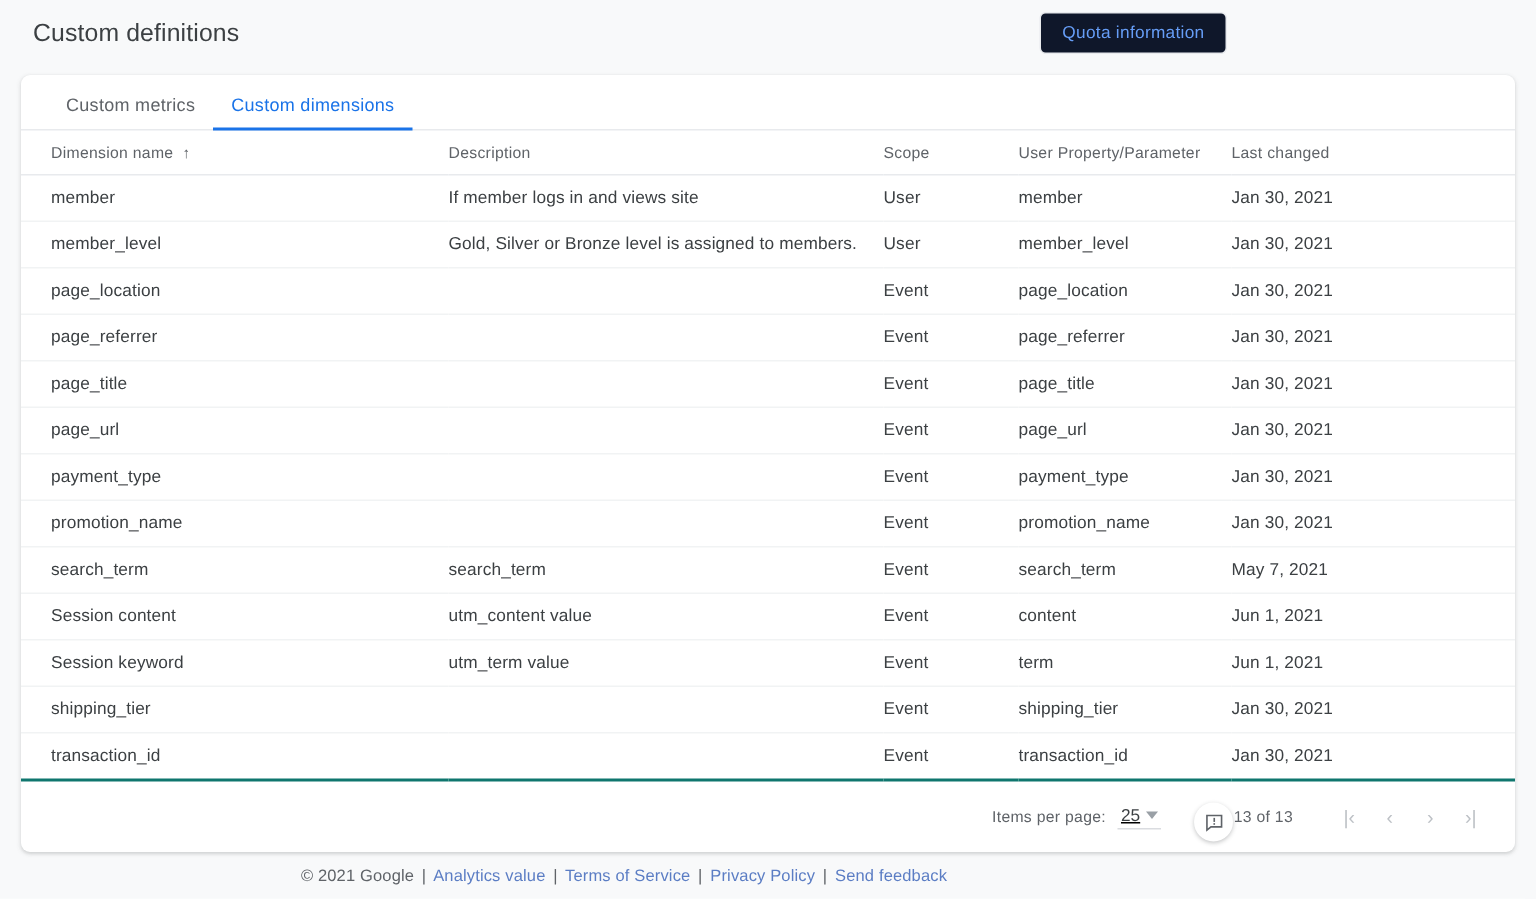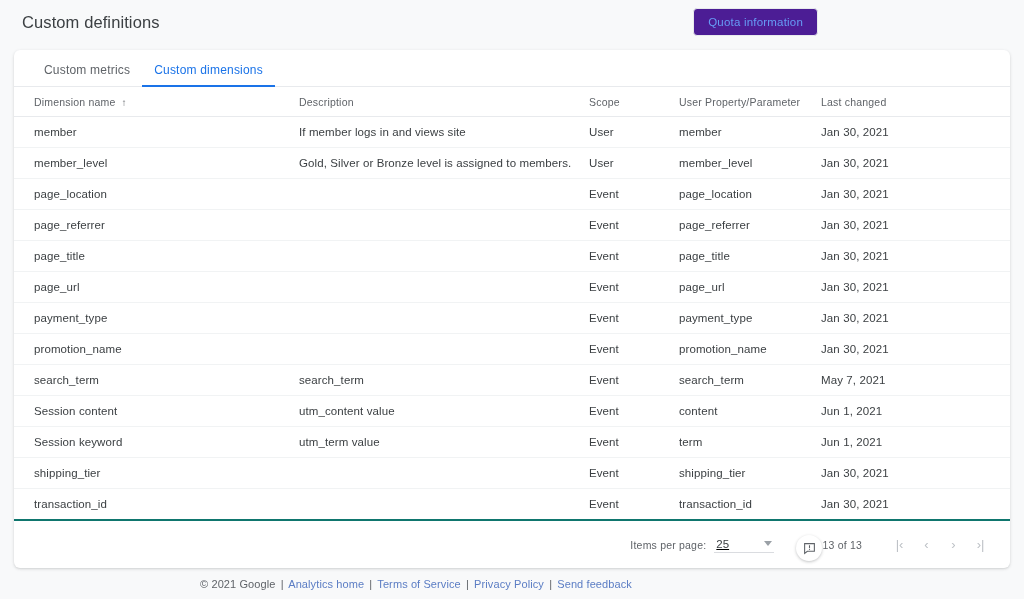--- a/index.html
+++ b/index.html
@@ -24,21 +24,21 @@
   .page-title {
     font-size: 16.5px;
     color: #3c4043;
     font-weight: 400;
     letter-spacing: .1px;
     white-space: nowrap;
   }
   .quota-btn {
     font-size: 11.5px;
     color: #669df6;
-    background: #4c1d95;
+    background: #0f172a;
     border: 1px solid #e8eaed;
     border-radius: 4px;
     padding: 7px 14px;
     letter-spacing: .2px;
     white-space: nowrap;
     cursor: pointer;
   }
 
   
   .card {
@@ -125,21 +125,21 @@
   }
   .ipp-label {
     font-size: 10.5px;
     color: #5f6368;
     letter-spacing: .2px;
     white-space: nowrap;
   }
   .ipp-select {
     display: inline-flex;
     align-items: center;
-    gap: 35px;
+    gap: 4px;
     margin-left: 8px;
     border-bottom: 1px solid #dadce0;
     padding: 1px 2px 2px 2px;
     cursor: pointer;
     text-decoration: underline;
   }
   .ipp-value { font-size: 11.5px; color: #3c4043; }
   .caret {
     width: 0; height: 0;
     border-left: 4px solid transparent;
@@ -333,21 +333,21 @@
     <svg width="13" height="13" viewBox="0 0 24 24">
       <path d="M3 3h18v14H8l-5 4V3z" fill="none" stroke="#5f6368" stroke-width="2"></path>
       <rect x="11" y="6" width="2" height="5" fill="#5f6368"></rect>
       <rect x="11" y="12.5" width="2" height="2" fill="#5f6368"></rect>
     </svg>
   </div>
 
   <div class="footer">
     <span>© 2021 Google</span>
     <span class="sep">|</span>
-    <a>Analytics home</a>
+    <a>Analytics value</a>
     <span class="sep">|</span>
     <a>Terms of Service</a>
     <span class="sep">|</span>
     <a>Privacy Policy</a>
     <span class="sep">|</span>
     <a>Send feedback</a>
   </div>
 
 </div>
 

